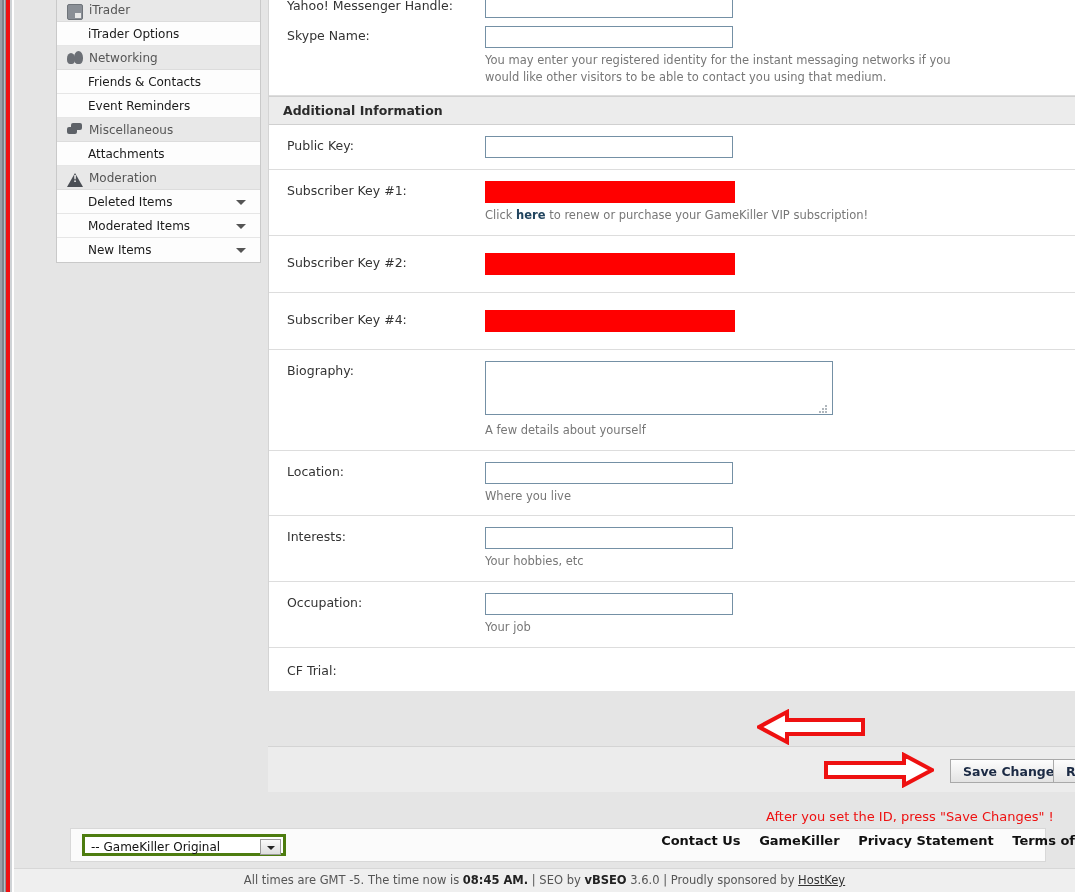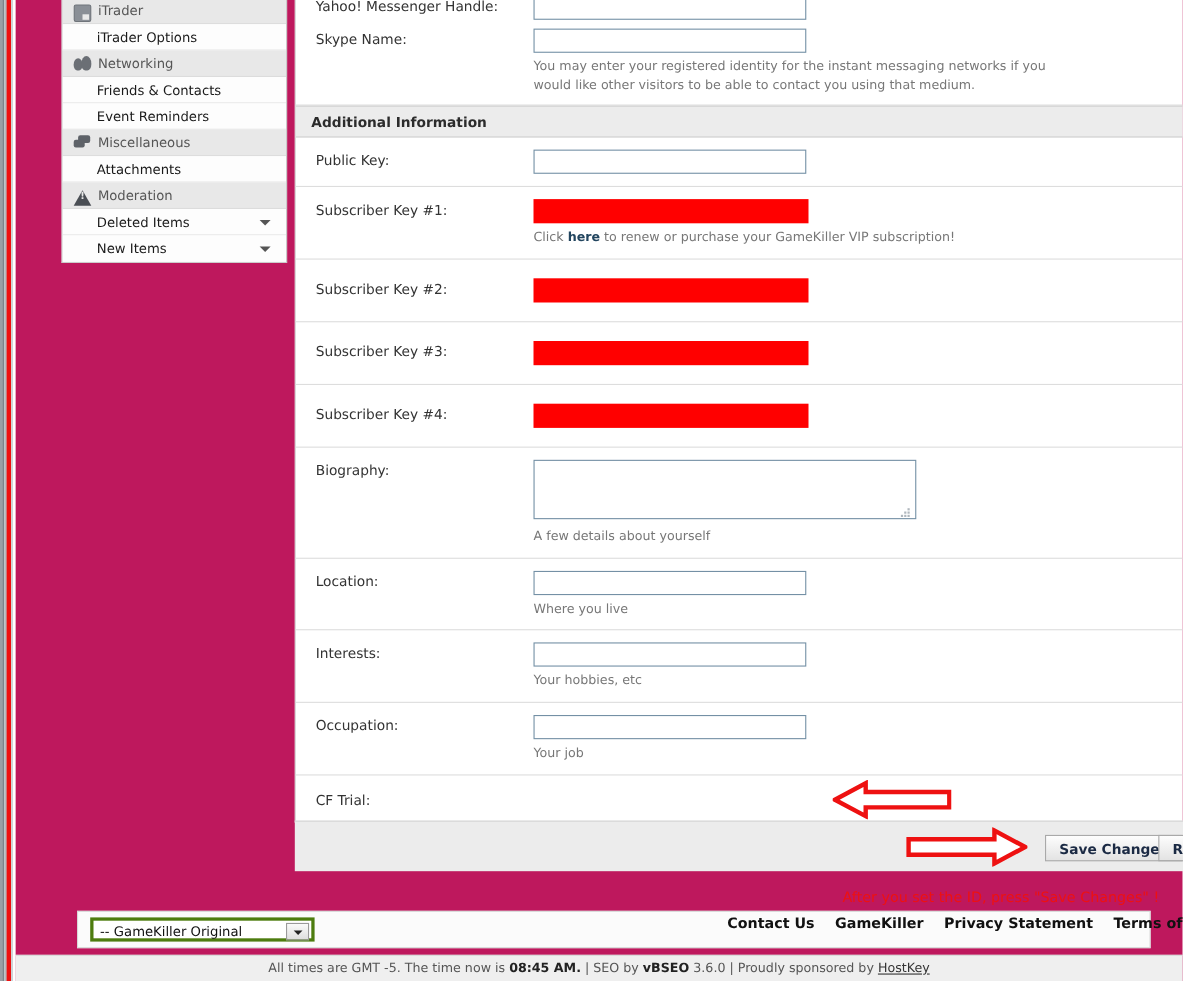--- a/index.html
+++ b/index.html
@@ -12,21 +12,21 @@
     font-family: "DejaVu Sans", "Liberation Sans", sans-serif;
     font-size: 12px;
     color: #333333;
   }
 
   
   #edge-stripes { position: absolute; left: 0; top: 0; width: 14px; height: 892px; z-index: 40; }
   #edge-stripes .s { position: absolute; top: 0; height: 892px; }
 
   
-  #page { position: absolute; left: 14px; top: 0; width: 1061px; height: 892px; background: #be185d; }
+  #page { position: absolute; left: 14px; top: 0; width: 1061px; height: 892px; background: #e5e5e5; }
 
   
   #sidebar {
     position: absolute; left: 42px; top: -2px;
     width: 205px;
     background: #fbfbfb;
     border: 1px solid #c9c9c9;
     border-top: none;
   }
   .nav-group {
@@ -211,20 +211,24 @@
 
     <div class="nav-group">
       <span class="gicon ic-warn"></span>
       <span>Moderation</span>
     </div>
     <div class="nav-item">
       <span>Deleted Items</span>
       <span class="caret"></span>
     </div>
     <div class="nav-item">
+      <span>Moderated Items</span>
+      <span class="caret"></span>
+    </div>
+    <div class="nav-item">
       <span>New Items</span>
       <span class="caret"></span>
     </div>
   </nav>
 
   <section id="form-panel">
 
     <div class="frow nb" style="padding-top:6px;padding-bottom:2px;">
       <div class="flabel">Yahoo! Messenger Handle:</div>
       <div class="fctl">
@@ -259,26 +263,20 @@
       </div>
     </div>
 
     <div class="frow" style="padding-top:17px;padding-bottom:17px;">
       <div class="flabel">Subscriber Key #2:</div>
       <div class="fctl">
           <div class="redbar"></div>
         </div>
     </div>
 
-    <div class="frow" style="padding-top:17px;padding-bottom:17px;">
-      <div class="flabel">Subscriber Key #3:</div>
-      <div class="fctl">
-          <div class="redbar"></div>
-        </div>
-    </div>
 
     <div class="frow" style="padding-top:17px;padding-bottom:17px;">
       <div class="flabel">Subscriber Key #4:</div>
       <div class="fctl">
           <div class="redbar"></div>
         </div>
     </div>
 
     <div class="frow">
       <div class="flabel">Biography:</div>

